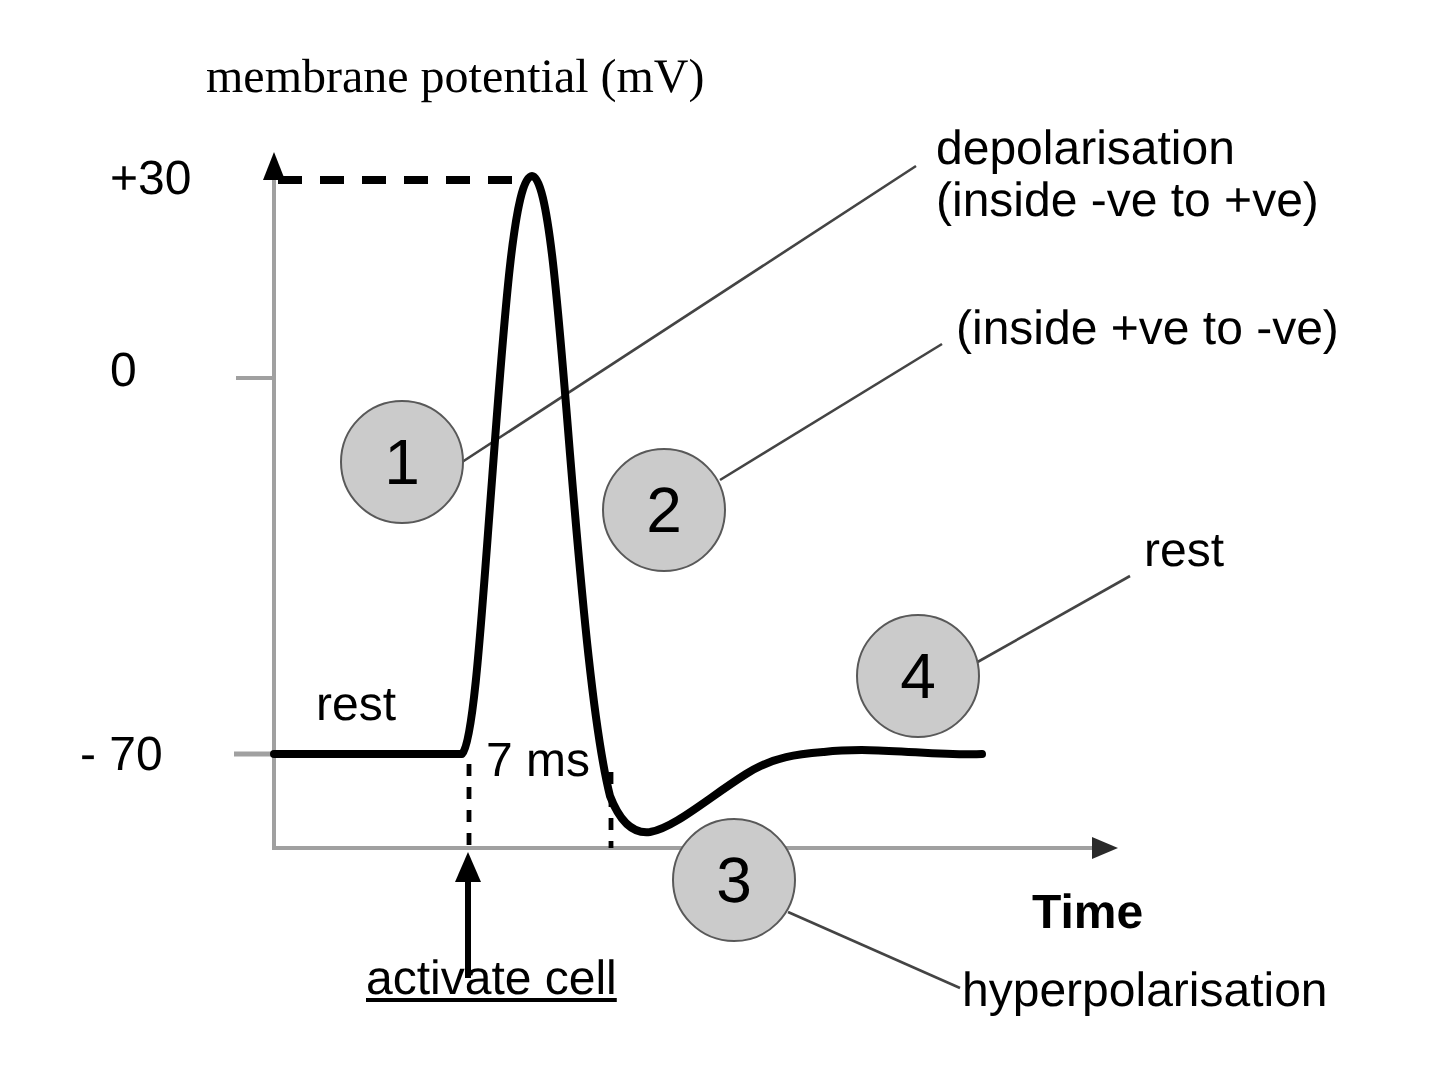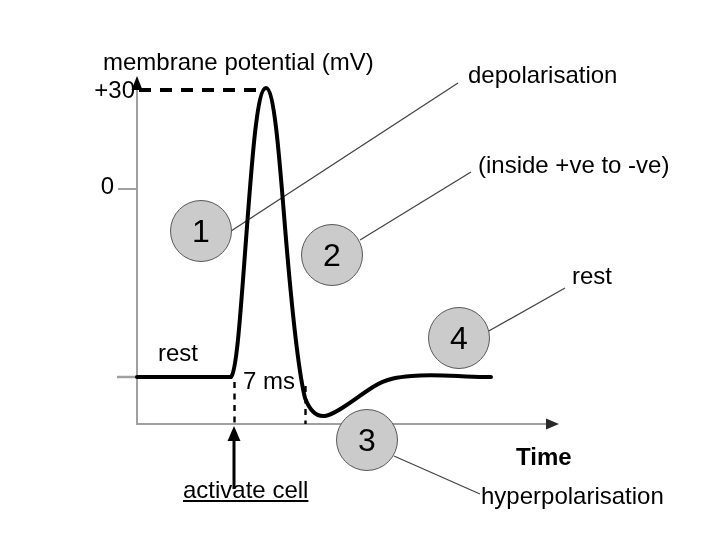--- a/index.html
+++ b/index.html
@@ -14,22 +14,22 @@
   }
   .canvas svg { position: absolute; left: 0; top: 0; }
   .lbl {
     position: absolute;
     font-size: 24px;
     line-height: 26px;
     white-space: nowrap;
     color: #000;
   }
   .lbl .line { display: block; }
-  .ylab { text-align: right; }
-  .lbl-title        { left: 103px; top: 49px; }
+  .ylab { }
+  .lbl-title        { left: 103px; top: 26px; font-family: Liberation Serif, serif; }
   .lbl-plus30       { left: 55px;  top: 77px;  width: 80px; }
   .lbl-zero         { left: 55px;  top: 173px; width: 59px; }
   .lbl-minus70      { left: 40px;  top: 365px; width: 70px; }
   .lbl-rest-left    { left: 158px; top: 340px; }
   .lbl-1ms          { left: 243px; top: 368px; }
   .lbl-depol        { left: 468px; top: 62px;  line-height: 26px; }
   .lbl-repol        { left: 478px; top: 150px; line-height: 30px; }
   .lbl-rest-right   { left: 572px; top: 263px; }
   .lbl-time         { left: 516px; top: 444px; font-weight: bold; }
   .lbl-hyper        { left: 481px; top: 483px; text-align: right; }
@@ -89,27 +89,29 @@
              C 438 373, 466 378, 491 377" fill="none" stroke="#000000" stroke-width="4" stroke-linecap="round" stroke-linejoin="round"></path>
 
     <line x1="234" y1="489" x2="234" y2="438" stroke="#000000" stroke-width="3"></line>
     <polygon points="234,426 227.5,441 240.5,441" fill="#000000"></polygon>
   </svg>
 
   <div class="lbl lbl-title">membrane potential (mV)</div>
 
   <div class="lbl ylab lbl-plus30">+30</div>
   <div class="lbl ylab lbl-zero">0</div>
+  <div class="lbl ylab lbl-minus70">- 70</div>
 
   <div class="lbl lbl-rest-left">rest</div>
   <div class="lbl lbl-1ms">7 ms</div>
   <div class="lbl lbl-activate">activate cell</div>
 
   <div class="lbl lbl-depol">
     <span class="line">depolarisation</span>
+    <span class="line">(inside -ve to +ve)</span>
   </div>
 
   <div class="lbl lbl-repol">
     <span class="line">(inside +ve to -ve)</span>
   </div>
 
   <div class="lbl lbl-rest-right">rest</div>
   <div class="lbl lbl-hyper">hyperpolarisation</div>
   <div class="lbl lbl-time">Time</div>
 

